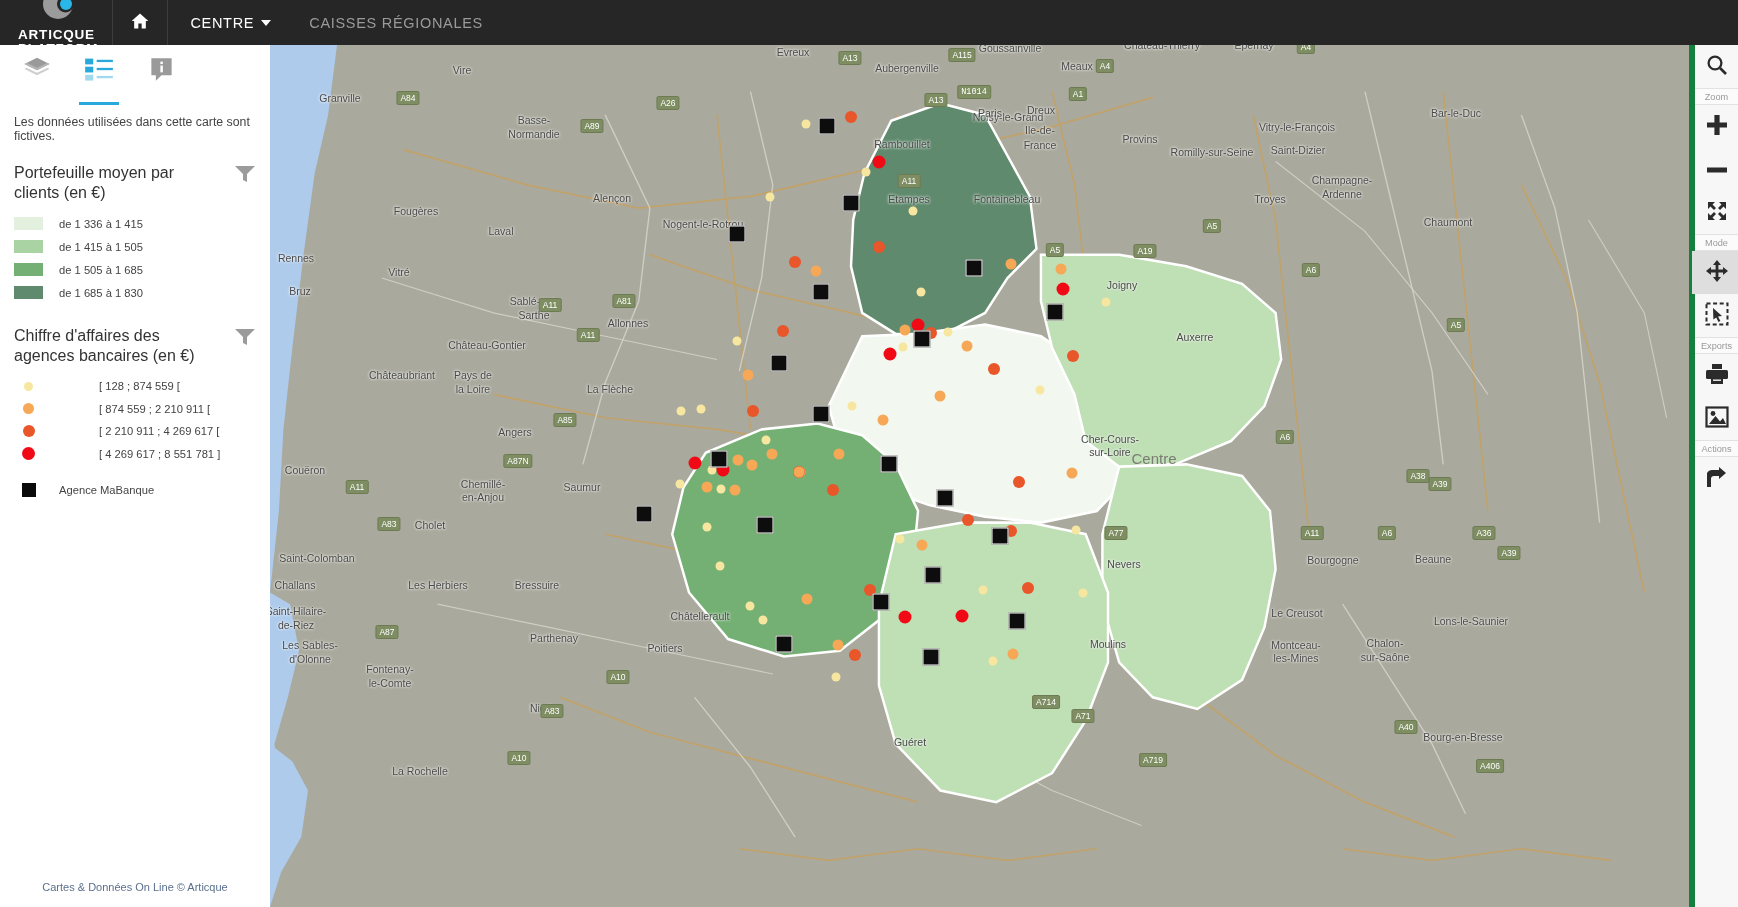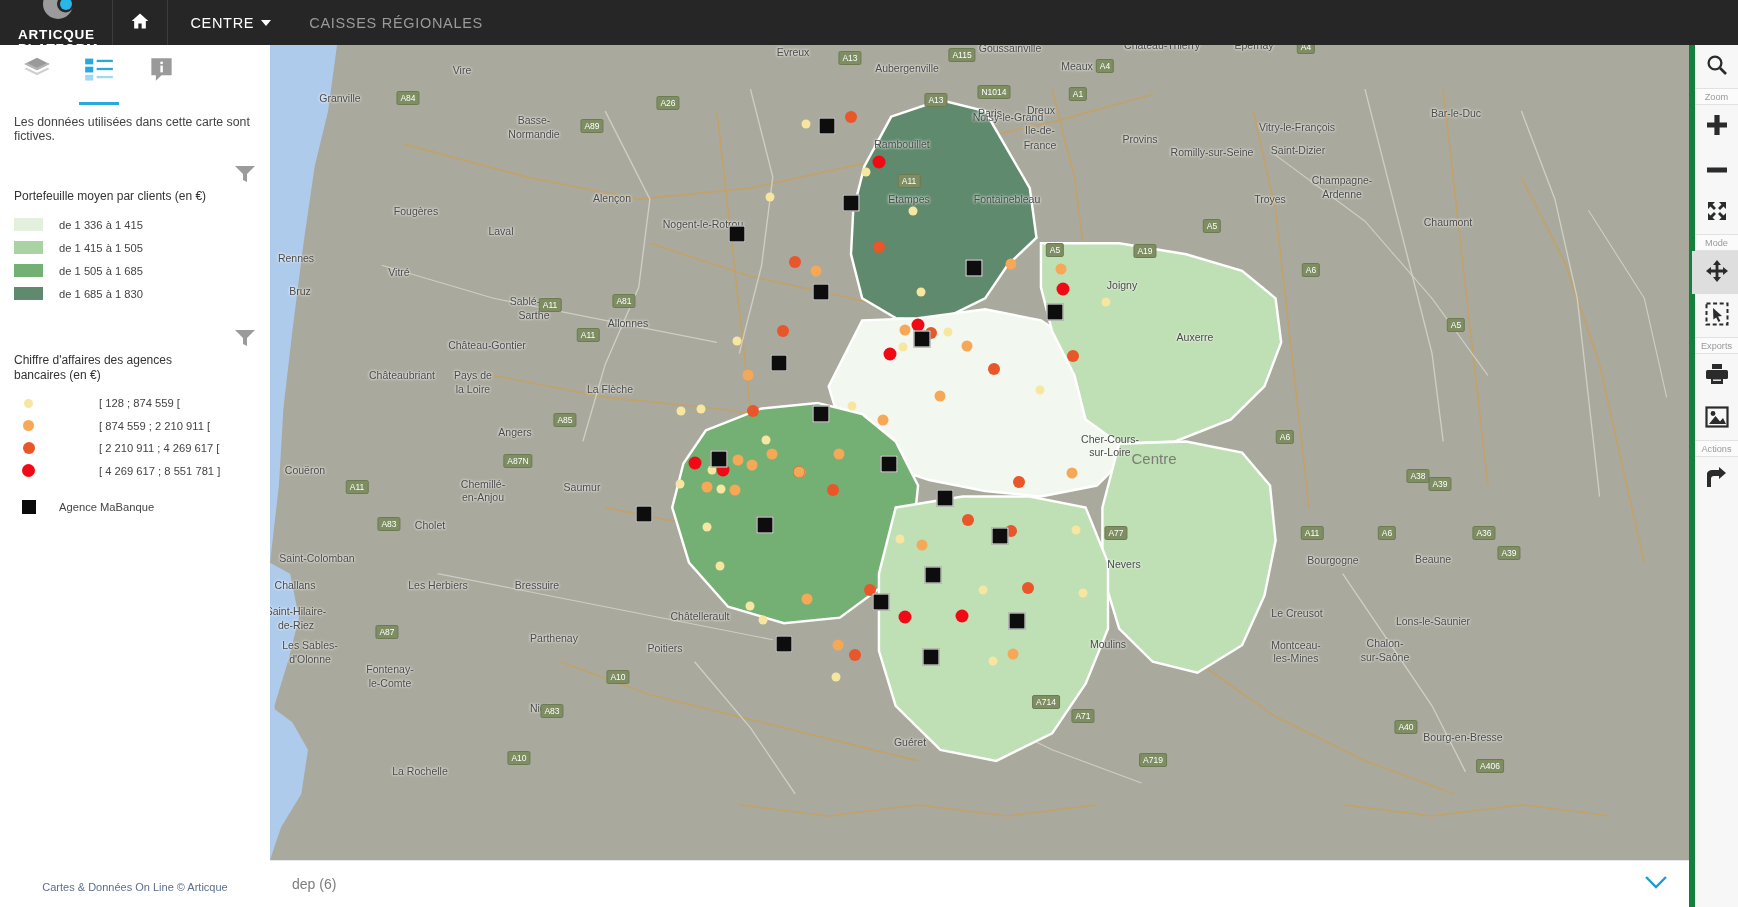--- a/index.html
+++ b/index.html
@@ -62,21 +62,21 @@
   .tab {
     width: 62px; height: 52px; display: flex; align-items: center; justify-content: center;
     cursor: pointer; position: relative;
   }
   .tab .underline {
     position: absolute; bottom: -8px; left: 11px; right: 11px; height: 3px; background: #29a8dc;
   }
   .legend-wrap { padding: 18px 14px 0 14px; }
   .fictive-note { font-size: 12.3px; color: #444; margin-bottom: 20px; }
   .legend-title-row { display: flex; align-items: flex-start; justify-content: space-between; gap: 10px; }
-  .legend-title { font-size: 12px; color: #333; line-height: 1.25; max-width: 200px; margin-top: 26px; }
+  .legend-title { font-size: 16px; color: #333; line-height: 1.25; max-width: 200px; }
   .funnel { flex: 0 0 auto; cursor: pointer; margin-top: 1px; }
   .legend-items { margin-top: 9px; }
   .legend-row { display: flex; align-items: center; height: 23px; }
   .swatch { width: 29px; height: 13px; flex: 0 0 29px; }
   .legend-row .txt { font-size: 11.2px; color: #444; margin-left: 16px; }
   .dot-row { display: flex; align-items: center; height: 22.5px; gap: 40px; }
   .dot-sw { width: 29px; flex: 0 0 29px; display: flex; justify-content: center; }
   .dot-sw i { display: block; border-radius: 50%; }
   .dot-row .txt { font-size: 11.2px; color: #444; margin-left: 16px; }
   .sq-row { display: flex; align-items: center; height: 24px; margin-top: 13px; }
@@ -398,39 +398,39 @@
             <div class="map-label" style="left: 47px; top: 513px;">Saint-Colomban</div>
             <div class="map-label" style="left: 168px; top: 540px;">Les Herbiers</div>
             <div class="map-label" style="left: 267px; top: 540px;">Bressuire</div>
             <div class="map-label" style="left: 430px; top: 571px; text-align: right;">Châtellerault</div>
             <div class="map-label" style="left: 25px; top: 540px;">Challans</div>
             <div class="map-label" style="left: 26px; top: 566px;">Saint-Hilaire-</div>
             <div class="map-label" style="left: 26px; top: 580px;">de-Riez</div>
             <div class="map-label" style="left: 1027px; top: 568px;">Le Creusot</div>
             <div class="map-label" style="left: 1026px; top: 600px;">Montceau-</div>
             <div class="map-label" style="left: 1026px; top: 613px;">les-Mines</div>
-            <div class="map-label" style="left: 1163px; top: 576px;">Lons-le-Saunier</div>
+            <div class="map-label" style="left: 1201px; top: 576px;">Lons-le-Saunier</div>
             <div class="map-label" style="left: 1115px; top: 598px;">Chalon-</div>
             <div class="map-label" style="left: 1115px; top: 612px;">sur-Saône</div>
             <div class="map-label" style="left: 284px; top: 593px;">Parthenay</div>
             <div class="map-label" style="left: 395px; top: 603px;">Poitiers</div>
             <div class="map-label" style="left: 838px; top: 599px;">Moulins</div>
             <div class="map-label" style="left: 40px; top: 600px;">Les Sables-</div>
             <div class="map-label" style="left: 40px; top: 614px;">d'Olonne</div>
             <div class="map-label" style="left: 120px; top: 624px;">Fontenay-</div>
             <div class="map-label" style="left: 120px; top: 638px;">le-Comte</div>
             <div class="map-label" style="left: 271px; top: 663px;">Niort</div>
             <div class="map-label" style="left: 640px; top: 697px;">Guéret</div>
             <div class="map-label" style="left: 1193px; top: 692px;">Bourg-en-Bresse</div>
             <div class="map-label" style="left: 150px; top: 726px;">La Rochelle</div>
             <div class="map-label road" style="left: 580px; top: 13px;">A13</div>
             <div class="map-label road" style="left: 692px; top: 10px;">A115</div>
             <div class="map-label road" style="left: 1036px; top: 2px;">A4</div>
             <div class="map-label road" style="left: 835px; top: 21px;">A4</div>
-            <div class="map-label road" style="left: 724px; top: 47px;">N1014</div>
+            <div class="map-label road" style="left: 704px; top: 47px; font-family: Liberation Mono, monospace;">N1014</div>
             <div class="map-label road" style="left: 808px; top: 49px;">A1</div>
             <div class="map-label road" style="left: 138px; top: 53px;">A84</div>
             <div class="map-label road" style="left: 666px; top: 55px;">A13</div>
             <div class="map-label road" style="left: 398px; top: 58px;">A26</div>
             <div class="map-label road" style="left: 322px; top: 81px;">A89</div>
             <div class="map-label road" style="left: 639px; top: 136px;">A11</div>
             <div class="map-label road" style="left: 785px; top: 205px;">A5</div>
             <div class="map-label road" style="left: 875px; top: 206px;">A19</div>
             <div class="map-label road" style="left: 942px; top: 181px;">A5</div>
             <div class="map-label road" style="left: 280px; top: 260px;">A11</div>
@@ -551,28 +551,20 @@
             <div class="agency" style="left: 663px; top: 530px;"></div>
             <div class="agency" style="left: 611px; top: 557px;"></div>
             <div class="agency" style="left: 747px; top: 576px;"></div>
             <div class="agency" style="left: 514px; top: 599px;"></div>
             <div class="agency" style="left: 661px; top: 612px;"></div>
           </div>
 
         <div class="map-label region" style="left:884px; top:413px;">Centre</div>
       </div>
 
-      <div class="bottombar">
-        <span class="bname">dep (6)</span>
-        <span class="chev">
-          <svg width="22" height="14" viewBox="0 0 22 14">
-              <path d="M1 2 L11 12 L21 2" stroke="#1a9cd8" stroke-width="2.4" fill="none"></path>
-            </svg>
-        </span>
-      </div>
     </div>
 
     <div class="toolbar" id="toolbar">
         <div class="tb-btn">
           <span><svg width="24" height="24" viewBox="0 0 24 24">
               <circle cx="10" cy="10" r="6.4" stroke="#2b2b2b" stroke-width="2.3" fill="none"></circle>
               <path d="M15 15 L21 21" stroke="#2b2b2b" stroke-width="2.6"></path>
             </svg></span>
         </div>
         <div class="tb-label">Zoom</div>

